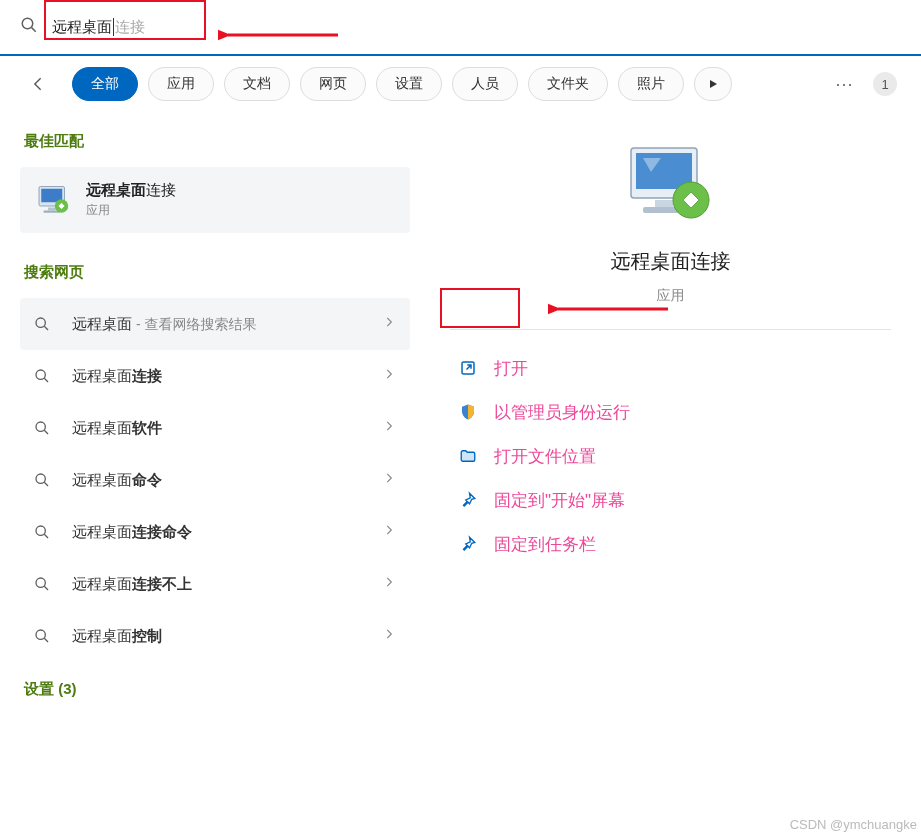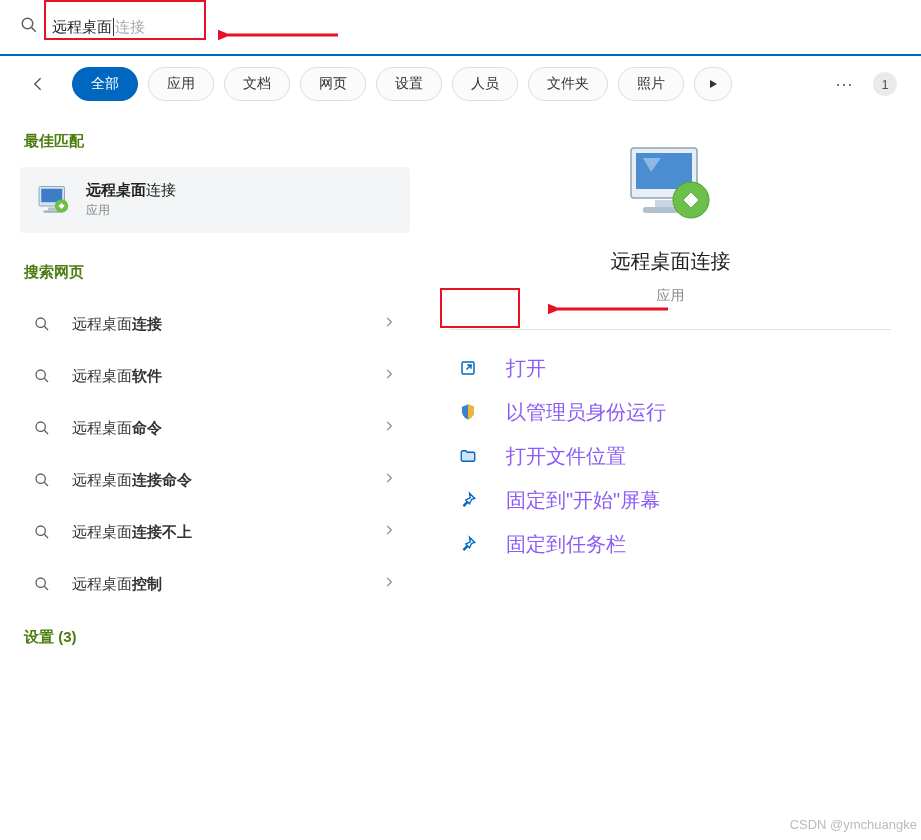--- a/index.html
+++ b/index.html
@@ -40,21 +40,21 @@
   .web-item .text .bold { font-weight: 600; }
   .web-item .hint { font-size: 14px; color: #888; }
   .web-item .chev { color: #888; }
 
   .app-hero { display: flex; flex-direction: column; align-items: center; gap: 12px; padding-bottom: 24px; border-bottom: 1px solid #e3e3e3; }
   .hero-icon { width: 100px; height: 100px; display: flex; align-items: center; justify-content: center; }
   .hero-title { font-size: 20px; color: #222; }
   .hero-sub { font-size: 14px; color: #888; }
 
   .action-list { display: flex; flex-direction: column; padding-top: 16px; }
-  .action-item { height: 44px; display: flex; align-items: center; gap: 28px; padding: 0 8px; cursor: pointer; border-radius: 4px; font-size: 20px; color: #8b5cf6; }
+  .action-item { height: 44px; display: flex; align-items: center; gap: 16px; padding: 0 8px; cursor: pointer; border-radius: 4px; font-size: 17px; color: #ec4899; }
   .a-icon { width: 20px; height: 20px; display: flex; align-items: center; justify-content: center; color: #0067c0; }
   .a-icon.orange { color: #e67e22; }
 
   .open-highlight { position: absolute; top: 176px; left: 20px; width: 80px; height: 40px; border: 2px solid #e81123; pointer-events: none; }
   .arrow-2 { position: absolute; top: 185px; left: 128px; pointer-events: none; }
 
   .watermark { position: absolute; bottom: 8px; right: 4px; font-size: 13px; color: #bbb; }
 </style>
 </head>
 <body>
@@ -124,20 +124,34 @@
       </div>
       <div>
         <div class="result-title"><span class="bold">远程桌面</span><span>连接</span></div>
         <div class="result-sub">应用</div>
       </div>
     </div>
 
     <div class="section-head">搜索网页</div>
 
     <div class="web-list" id="web-list">
+        <div class="web-item first">
+    <span class="s-icon">
+      <svg width="16" height="16" viewBox="0 0 24 24" fill="none" stroke="currentColor" stroke-width="2">
+              <circle cx="10" cy="10" r="7"></circle>
+              <line x1="21" y1="21" x2="15.5" y2="15.5"></line>
+            </svg>
+    </span>
+    <span class="text"><span>远程桌面</span><span class="bold"></span><span class="hint"> - 查看网络搜索结果</span></span>
+    <span class="chev">
+      <svg width="14" height="14" viewBox="0 0 24 24" fill="none" stroke="currentColor" stroke-width="2">
+              <polyline points="9 5 16 12 9 19"></polyline>
+            </svg>
+    </span>
+        </div>
         <div class="web-item">
     <span class="s-icon">
       <svg width="16" height="16" viewBox="0 0 24 24" fill="none" stroke="currentColor" stroke-width="2">
               <circle cx="10" cy="10" r="7"></circle>
               <line x1="21" y1="21" x2="15.5" y2="15.5"></line>
             </svg>
     </span>
     <span class="text"><span>远程桌面</span><span class="bold">连接</span><span class="hint"></span></span>
     <span class="chev">
       <svg width="14" height="14" viewBox="0 0 24 24" fill="none" stroke="currentColor" stroke-width="2">

